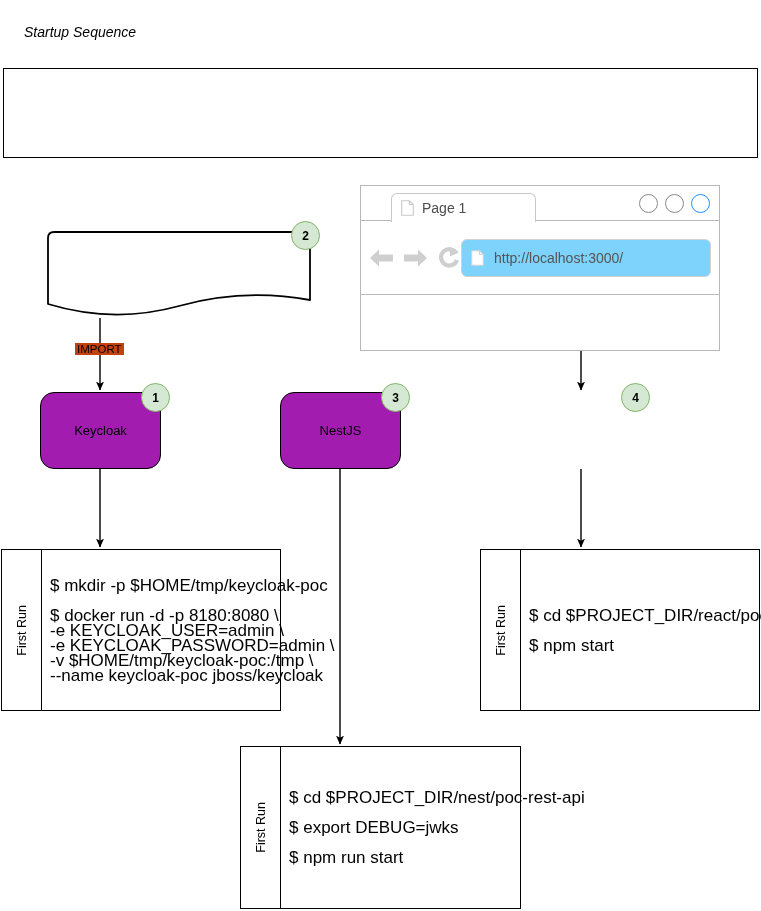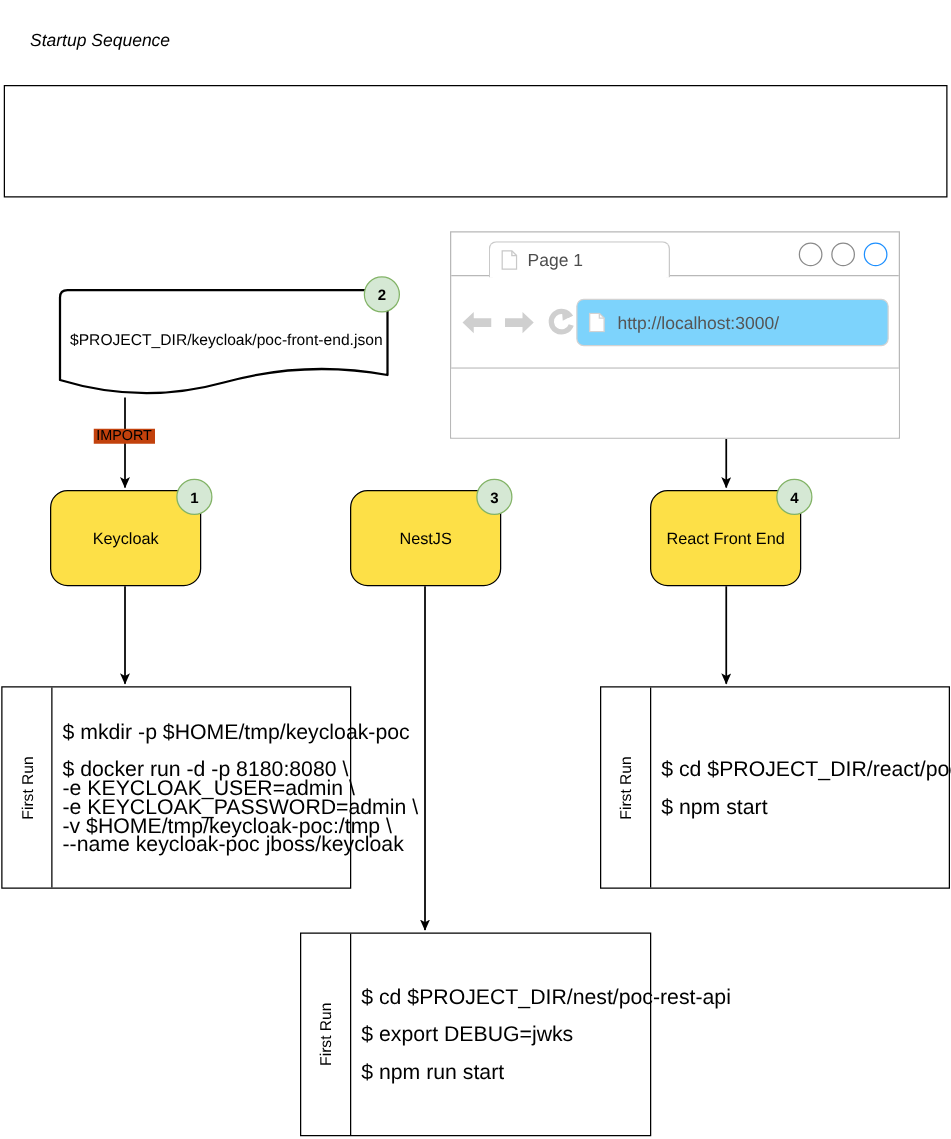--- a/index.html
+++ b/index.html
@@ -71,21 +71,21 @@
     width: 250px;
     text-align: center;
     font-size: 12.5px;
     white-space: nowrap;
   }
 
   
   .proc-box {
     border: 1.6px solid #000000;
     border-radius: 14px;
-    background: #fde047;
+    background: #a21caf;
     box-sizing: border-box;
     display: flex;
     align-items: center;
     justify-content: center;
     font-size: 13px;
   }
   #proc-keycloak { left: 40px;  top: 392px; width: 121px; height: 77px; }
   #proc-nestjs   { left: 280px; top: 392px; width: 121px; height: 77px; }
   #proc-react    { left: 520px; top: 392px; width: 121px; height: 77px; }
 
@@ -290,21 +290,20 @@
 
     <line x1="340" y1="469" x2="340" y2="744" stroke="#000000" stroke-width="1.4" marker-end="url(#arrowhead)"></line>
   </svg>
   <div class="abs edge-label" id="label-import">IMPORT</div>
 
   <div class="abs" id="doc-shape">
     <svg width="270" height="92" viewBox="0 0 270 92">
       <path d="M4,10 Q4,4 10,4 L266,4 L266,72 Q200,60 135,78 Q70,96 4,76 Z" fill="#ffffff" stroke="#000000" stroke-width="1.8" stroke-linejoin="round"></path>
     </svg>
   </div>
-  <div class="abs" id="doc-label">$PROJECT_DIR/keycloak/poc-front-end.json</div>
   <div class="abs badge" id="badge-2">2</div>
 
   <div class="abs" id="browser-window">
 
     <div id="browser-tabstrip">
       <div id="browser-tab">
         <svg class="page-glyph" viewBox="0 0 13 16">
           <path d="M0.7,0.7 L8.5,0.7 L12.3,4.5 L12.3,15.3 L0.7,15.3 Z" fill="#ffffff" stroke="#c9c9c9" stroke-width="1.1"></path>
           <path d="M8.5,0.7 L8.5,4.5 L12.3,4.5" fill="none" stroke="#c9c9c9" stroke-width="1.1"></path>
         </svg>
@@ -343,23 +342,20 @@
   <div class="abs proc-box" id="proc-keycloak">
     <span>Keycloak</span>
   </div>
   <div class="abs badge" id="badge-1">1</div>
 
   <div class="abs proc-box" id="proc-nestjs">
     <span>NestJS</span>
   </div>
   <div class="abs badge" id="badge-3">3</div>
 
-  <div class="abs proc-box" id="proc-react">
-    <span>React Front End</span>
-  </div>
   <div class="abs badge" id="badge-4">4</div>
 
   <div class="abs firstrun-box" id="firstrun-keycloak">
     <div class="firstrun-gutter">
       <span>First Run</span>
     </div>
     <div class="firstrun-body">$ mkdir -p $HOME/tmp/keycloak-poc
 
 $ docker run -d -p 8180:8080 \
 -e KEYCLOAK_USER=admin \

